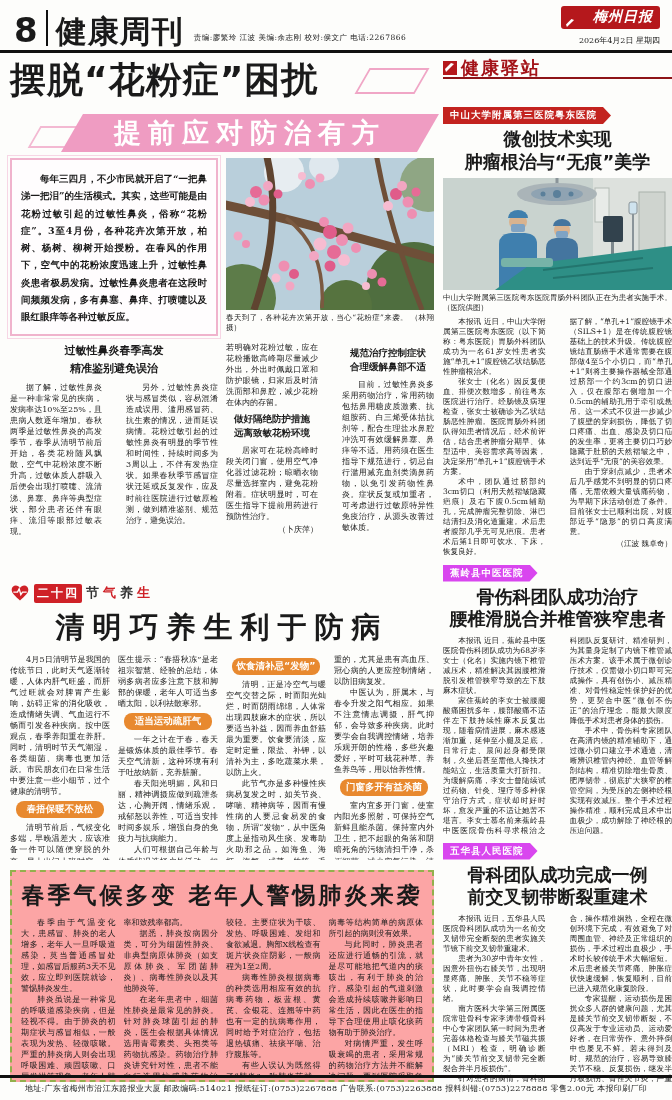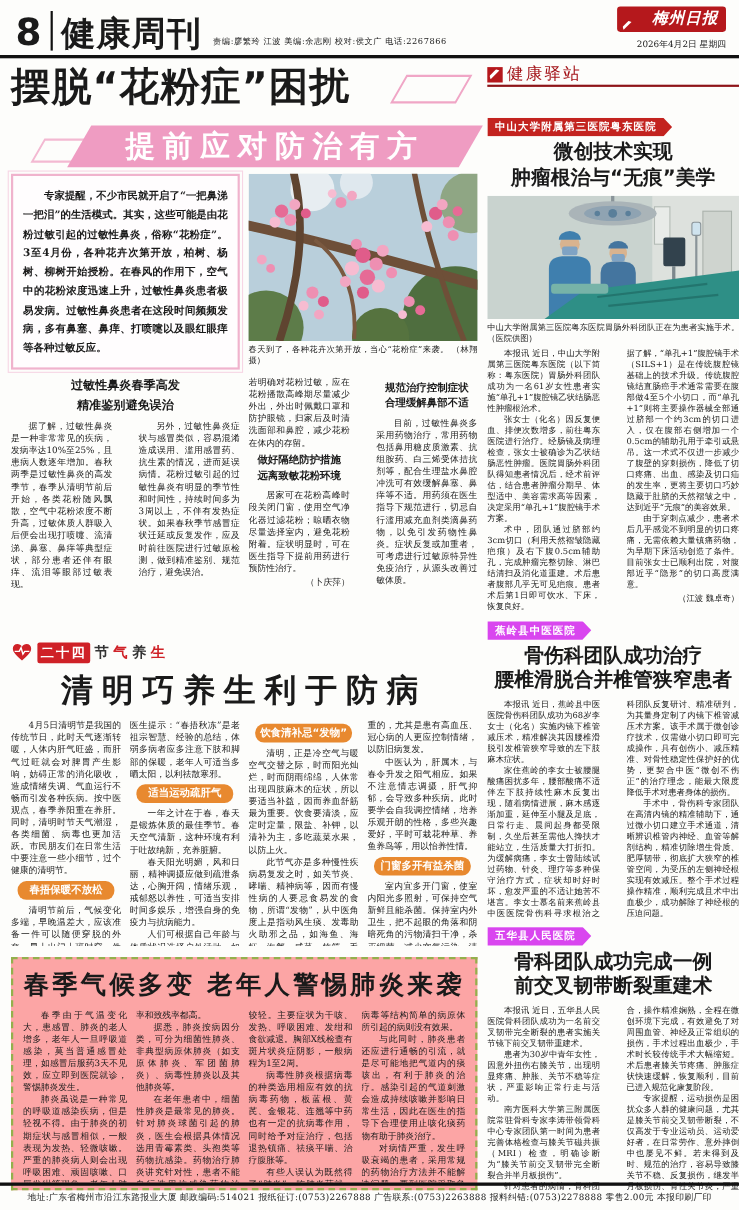--- a/index.html
+++ b/index.html
@@ -61,21 +61,21 @@
   .jieqi .cols4 { height:206px; }
   
   .pneumonia { position:relative; margin-top:10px; border:2px dashed #93b04c; background:#fca5a5; padding:8px 9px 6px; height:212px; overflow:hidden; }
   .pneumonia .swoosh1 { position:absolute; top:-7px; right:10px; width:180px; height:6px; background:#c2d48b; transform:skewX(-45deg); }
   .pneumonia .swoosh2 { position:absolute; bottom:-7px; left:10px; width:180px; height:6px; background:#c2d48b; transform:skewX(-45deg); }
   .pn-title { font-size:23px; font-weight:bold; text-align:center; letter-spacing:3px; margin-bottom:6px; }
   .pneumonia .cols4 { height:158px; }
   
   .station-label { display:flex; align-items:center; gap:4px; height:19px; border-bottom:2px solid #8e1418; padding-bottom:2px; margin-bottom:5px; }
   .station-label .nib { width:14px; height:14px; background:#b5181c; display:inline-flex; align-items:center; justify-content:center; }
-  .station-label .txt { color:#a31318; font-family:"DejaVu Sans","Liberation Sans",sans-serif; font-weight:normal; font-size:15px; letter-spacing:2px; }
+  .station-label .txt { color:#a31318; font-family:"DejaVu Sans","Liberation Sans",sans-serif; font-weight:bold; font-size:18px; letter-spacing:2px; }
   .ribbon { color:#fff; font-family:"DejaVu Sans","Liberation Sans",sans-serif; font-weight:bold; font-size:9.5px; letter-spacing:1px; padding:2px 14px 2px 7px; width:max-content; max-width:100%; clip-path:polygon(0 0,calc(100% - 8px) 0,100% 50%,calc(100% - 8px) 100%,0 100%); margin-bottom:4px; }
   .ribbon.red { background:#c3231f;margin-top:28px; }
   .ribbon.blue { background:#d946ef; }
   .r-head { font-family:"DejaVu Sans","Liberation Sans",sans-serif; font-size:18px; font-weight:bold; text-align:center; white-space:pre-line; line-height:1.25; margin:2px 0 5px; }
   .or-photo svg { width:229px; height:112px; display:block; }
   .r-cap { font-size:7.5px; line-height:1.3; margin:3px 0 4px; text-align:justify; }
   .r-body { margin-bottom:7px; }
   .r-body .blk.p { font-size:7.6px; line-height:1.32; }
   .r-body .blk.by { font-size:7.6px; }
   .rcol { flex:1; overflow:hidden; }
@@ -120,21 +120,21 @@
       <div class="banner-row">
         <div class="deco-par d2"></div>
         <div class="banner">
           <span>提前应对防治有方</span>
         </div>
       </div>
     </div>
 
     <div class="intro-row">
       <div class="intro-box">
-        <p>专家提醒，不少市民就开启了“一把鼻涕一把泪”的生活模式。其实，这些可能是由花粉过敏引起的过敏性鼻炎，俗称“花粉症”。3至4月份，各种花卉次第开放，柏树、杨树、柳树开始授粉。在春风的作用下，空气中的花粉浓度迅速上升，过敏性鼻炎患者极易发病。过敏性鼻炎患者在这段时间频频发病，多有鼻塞、鼻痒、打喷嚏以及眼红眼痒等各种过敏反应。</p>
+        <p>每年三四月，不少市民就开启了“一把鼻涕一把泪”的生活模式。其实，这些可能是由花粉过敏引起的过敏性鼻炎，俗称“花粉症”。3至4月份，各种花卉次第开放，柏树、杨树、柳树开始授粉。在春风的作用下，空气中的花粉浓度迅速上升，过敏性鼻炎患者极易发病。过敏性鼻炎患者在这段时间频频发病，多有鼻塞、鼻痒、打喷嚏以及眼红眼痒等各种过敏反应。</p>
       </div>
       <figure class="flower-photo">
         <svg viewBox="0 0 208 152">
           <rect width="208" height="152" fill="#b9cfdb"></rect>
           <circle cx="58" cy="14" r="20" fill="#e7edf1"></circle>
             <circle cx="98" cy="8" r="15" fill="#dfe8ee"></circle>
           <circle cx="188" cy="132" r="48" fill="#4f6e3f"></circle>
             <circle cx="16" cy="140" r="34" fill="#5d7c49"></circle>
           <circle cx="202" cy="26" r="28" fill="#7d9460" opacity=".7"></circle>
             <circle cx="120" cy="148" r="26" fill="#56733f"></circle>
@@ -356,21 +356,21 @@
           <div class="blk p">术后次日，李女士便明显感觉左下肢麻木症状大幅缓解，腰部酸胀不适感显著减轻，能在支具保护下自主坐起并下床短时间行走，困扰多年的顽疾终于得到解决。之后，医院充分发挥中西医结合特色优势，为李女士制订个性化康复方案。在专业护理与中医康复指导下，李女士恢复良好，目前已经顺利出院。</div>
         </div>
     </div>
 
     <div class="ribbon blue">五华县人民医院</div>
     <h2 class="r-head">骨科团队成功完成一例
 前交叉韧带断裂重建术</h2>
     <div class="cols2 r-body h3-body">
       <div class="rcol">
           <div class="blk p">本报讯  近日，五华县人民医院骨科团队成功为一名前交叉韧带完全断裂的患者实施关节镜下前交叉韧带重建术。</div>
-          <div class="blk p">患者为30岁中青年女性，因意外扭伤右膝关节，出现明显疼痛、肿胀、关节不稳等症状，严重影响正常行走与活动。</div>
+          <div class="blk p">患者为30岁中青年女性，因意外扭伤右膝关节，出现明显疼痛、肿胀、关节不稳等症状，此时要学会自我调控情绪。</div>
           <div class="blk p">南方医科大学第三附属医院常驻骨科专家李涛带领骨科中心专家团队第一时间为患者完善体格检查与膝关节磁共振（MRI）检查，明确诊断为“膝关节前交叉韧带完全断裂合并半月板损伤”。</div>
           <div class="blk p">针对患者的病情，骨科团队全面评估患者膝关节损伤情况、身体状况与运动需求，制订“关节镜下微创前交叉韧带重建术”详细方案。术中，骨科团队密切配</div>
         </div>
       <div class="rcol">
           <div class="blk p noind">合，操作精准娴熟，全程在微创环境下完成，有效避免了对周围血管、神经及正常组织的损伤，手术过程出血极少，手术时长较传统手术大幅缩短。术后患者膝关节疼痛、肿胀症状快速缓解，恢复顺利，目前已进入规范化康复阶段。</div>
           <div class="blk p">专家提醒，运动损伤是困扰众多人群的健康问题，尤其是膝关节前交叉韧带断裂，不仅高发于专业运动员、运动爱好者，在日常劳作、意外摔倒中也屡见不鲜。若未得到及时、规范的治疗，容易导致膝关节不稳、反复损伤，继发半月板损伤、骨性关节炎，严重影响行走、运动及生活质量。所以一旦出现严重膝关节损伤，应立即前往医院寻求专业治疗。</div>
         </div>
     </div>
 
   </aside>

